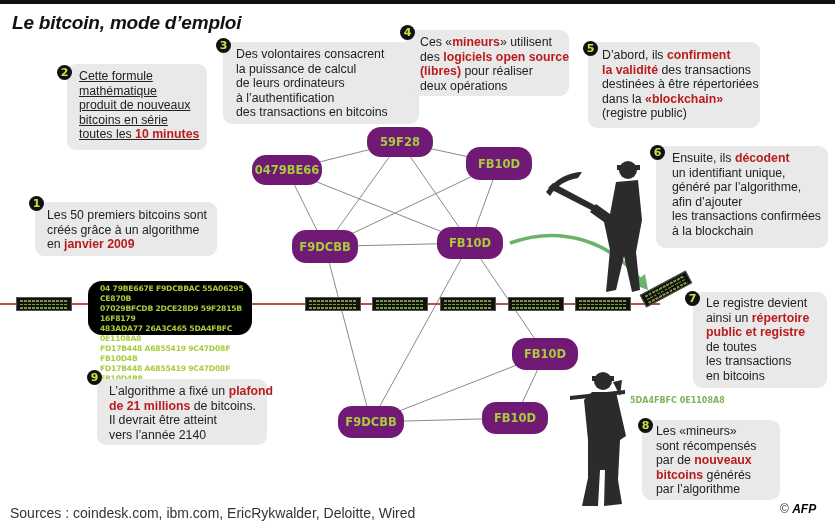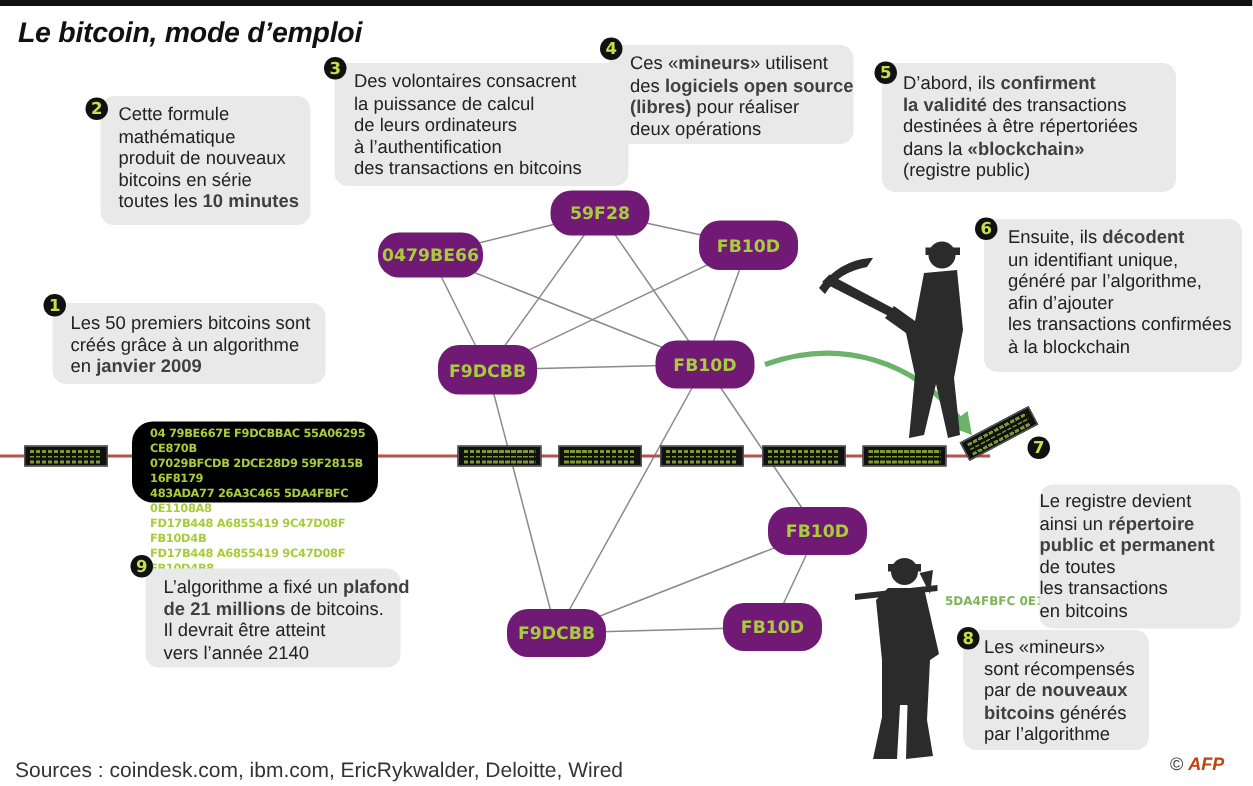--- a/index.html
+++ b/index.html
@@ -1,32 +1,32 @@
 <!DOCTYPE html>
 <html><head>
 <meta charset="utf-8">
 <style>
   html,body{margin:0;padding:0;background:#fff;}
   body{width:835px;height:524px;position:relative;overflow:hidden;font-family:"DejaVu Sans",sans-serif;color:#222;}
   .topbar{position:absolute;left:0;top:0;width:835px;height:4px;background:#111;}
   .title{position:absolute;left:12px;top:12px;font-family:"Liberation Sans",sans-serif;font-weight:bold;font-size:19px;color:#111;letter-spacing:-0.2px;font-style:italic;}
   .bubble{position:absolute;background:#e9e9e9;border-radius:9px;font-family:"Liberation Sans",sans-serif;font-size:12.3px;line-height:14.6px;color:#222;box-sizing:border-box;}
-  .bubble b{font-weight:bold;color:#404040;}
+  .bubble b{font-weight:bold;color:#b91c1c;}
   .bubble .ln{display:block;white-space:nowrap;}
   .num{position:absolute;width:15px;height:15px;border-radius:50%;background:#111;color:#c6e04a;font-family:"DejaVu Sans",sans-serif;font-weight:bold;font-size:11px;line-height:15px;text-align:center;}
   .node{position:absolute;background:#701a75;border-radius:14px;color:#a8cc3c;font-family:"DejaVu Sans",sans-serif;font-weight:bold;font-size:11.5px;display:flex;align-items:center;justify-content:center;}
   .hexblock{position:absolute;left:88px;top:281px;width:164px;height:54px;background:#000;border-radius:14px;color:#a8cc3c;font-family:"DejaVu Sans",sans-serif;font-weight:bold;font-size:7.6px;line-height:10px;padding:3px 0 0 12px;box-sizing:border-box;letter-spacing:-0.2px;}
   .mini{position:absolute;height:14px;background:#111;border:1px solid #555;box-sizing:border-box;overflow:hidden;}
   .mini i{display:block;height:1.5px;margin:2px 3px 0 3px;background:repeating-linear-gradient(90deg,#8fb33a 0 3px,transparent 3px 4px);opacity:.85;}
   .chainline{position:absolute;left:0;top:303px;width:660px;height:2px;background:#b5524a;}
   svg.lines{position:absolute;left:0;top:0;}
   .hashlabel{position:absolute;left:630px;top:396px;font-family:"DejaVu Sans",sans-serif;font-weight:bold;font-size:8px;color:#7fb45b;}
   .sources{position:absolute;left:10px;top:505px;font-family:"Liberation Sans",sans-serif;font-size:14px;color:#333;}
   .afp{position:absolute;left:780px;top:502px;font-family:"Liberation Sans",sans-serif;font-size:12px;color:#333;}
-  .afp span{color:#c2410c;font-weight:bold;font-style:italic;}
+  .afp span{color:#000000;font-weight:bold;font-style:italic;}
 </style>
 </head>
 <body>
 
 <div class="topbar"></div>
 <div class="title">Le bitcoin, mode d’emploi</div>
 
 <svg class="lines" width="835" height="524">
   <g id="edges" stroke="#8a8a8a" stroke-width="1" fill="none">
       <line x1="287" y1="170" x2="400" y2="142"></line>
@@ -122,21 +122,21 @@
 
 <div class="hashlabel">5DA4FBFC 0E1108A8</div>
 
 <div class="bubble" style="left:35px;top:202px;width:182px;height:54px;padding:6px 0 0 12px;">
     <span class="ln"><span>Les 50 premiers bitcoins sont</span></span>
     <span class="ln"><span>créés grâce à un algorithme</span></span>
     <span class="ln"><span>en </span><b>janvier 2009</b></span>
   </div>
 <div class="num" style="left:29px;top:196px;">1</div>
 
-<div class="bubble" style="left:67px;top:64px;width:140px;height:86px;padding:5px 0 0 12px;">
+<div class="bubble" style="left:67px;top:64px;width:140px;height:86px;padding:5px 0 0 12px;text-decoration:underline;">
     <span class="ln"><span>Cette formule</span></span>
     <span class="ln"><span>mathématique</span></span>
     <span class="ln"><span>produit de nouveaux</span></span>
     <span class="ln"><span>bitcoins en série</span></span>
     <span class="ln"><span>toutes les </span><b>10 minutes</b></span>
   </div>
 <div class="num" style="left:57px;top:65px;">2</div>
 
 <div class="bubble" style="left:223px;top:42px;width:196px;height:82px;padding:5px 0 0 13px;">
     <span class="ln"><span>Des volontaires consacrent</span></span>
@@ -148,50 +148,50 @@
 <div class="num" style="left:216px;top:38px;">3</div>
 
 <div class="bubble" style="left:406px;top:30px;width:163px;height:66px;padding:5px 0 0 14px;">
     <span class="ln"><span>Ces «</span><b>mineurs</b><span>» utilisent</span></span>
     <span class="ln"><span>des </span><b>logiciels open source</b></span>
     <span class="ln"><b>(libres)</b><span> pour réaliser</span></span>
     <span class="ln"><span>deux opérations</span></span>
   </div>
 <div class="num" style="left:400px;top:25px;">4</div>
 
-<div class="bubble" style="left:588px;top:42px;width:196px;height:86px;padding:6px 0 0 14px;">
+<div class="bubble" style="left:588px;top:42px;width:172px;height:86px;padding:6px 0 0 14px;">
     <span class="ln"><span>D’abord, ils </span><b>confirment</b></span>
     <span class="ln"><b>la validité</b><span> des transactions</span></span>
     <span class="ln"><span>destinées à être répertoriées</span></span>
     <span class="ln"><span>dans la </span><b>«blockchain»</b></span>
     <span class="ln"><span>(registre public)</span></span>
   </div>
 <div class="num" style="left:583px;top:41px;">5</div>
 
 <div class="bubble" style="left:656px;top:146px;width:172px;height:102px;padding:5px 0 0 16px;">
     <span class="ln"><span>Ensuite, ils </span><b>décodent</b></span>
     <span class="ln"><span>un identifiant unique,</span></span>
     <span class="ln"><span>généré par l’algorithme,</span></span>
     <span class="ln"><span>afin d’ajouter</span></span>
     <span class="ln"><span>les transactions confirmées</span></span>
     <span class="ln"><span>à la blockchain</span></span>
   </div>
 <div class="num" style="left:650px;top:145px;">6</div>
 
-<div class="bubble" style="left:693px;top:292px;width:134px;height:96px;padding:4px 0 0 0;margin-top:31px;">
+<div class="bubble" style="left:693px;top:292px;width:134px;height:96px;padding:4px 0 0 13px;">
     <span class="ln"><span>Le registre devient</span></span>
     <span class="ln"><span>ainsi un </span><b>répertoire</b></span>
-    <span class="ln"><b>public et permanent</b></span>
+    <span class="ln"><b>public et registre</b></span>
     <span class="ln"><span>de toutes</span></span>
     <span class="ln"><span>les transactions</span></span>
     <span class="ln"><span>en bitcoins</span></span>
   </div>
 <div class="num" style="left:685px;top:291px;">7</div>
 
-<div class="bubble" style="left:642px;top:420px;width:124px;height:80px;padding:4px 0 0 14px;">
+<div class="bubble" style="left:642px;top:420px;width:138px;height:80px;padding:4px 0 0 14px;">
     <span class="ln"><span>Les «mineurs»</span></span>
     <span class="ln"><span>sont récompensés</span></span>
     <span class="ln"><span>par de </span><b>nouveaux</b></span>
     <span class="ln"><b>bitcoins</b><span> générés</span></span>
     <span class="ln"><span>par l’algorithme</span></span>
   </div>
 <div class="num" style="left:638px;top:418px;">8</div>
 
 <div class="bubble" style="left:97px;top:379px;width:170px;height:66px;padding:5px 16px 0 12px;">
     <span class="ln"><span>L’algorithme a fixé un </span><b>plafond</b></span>

